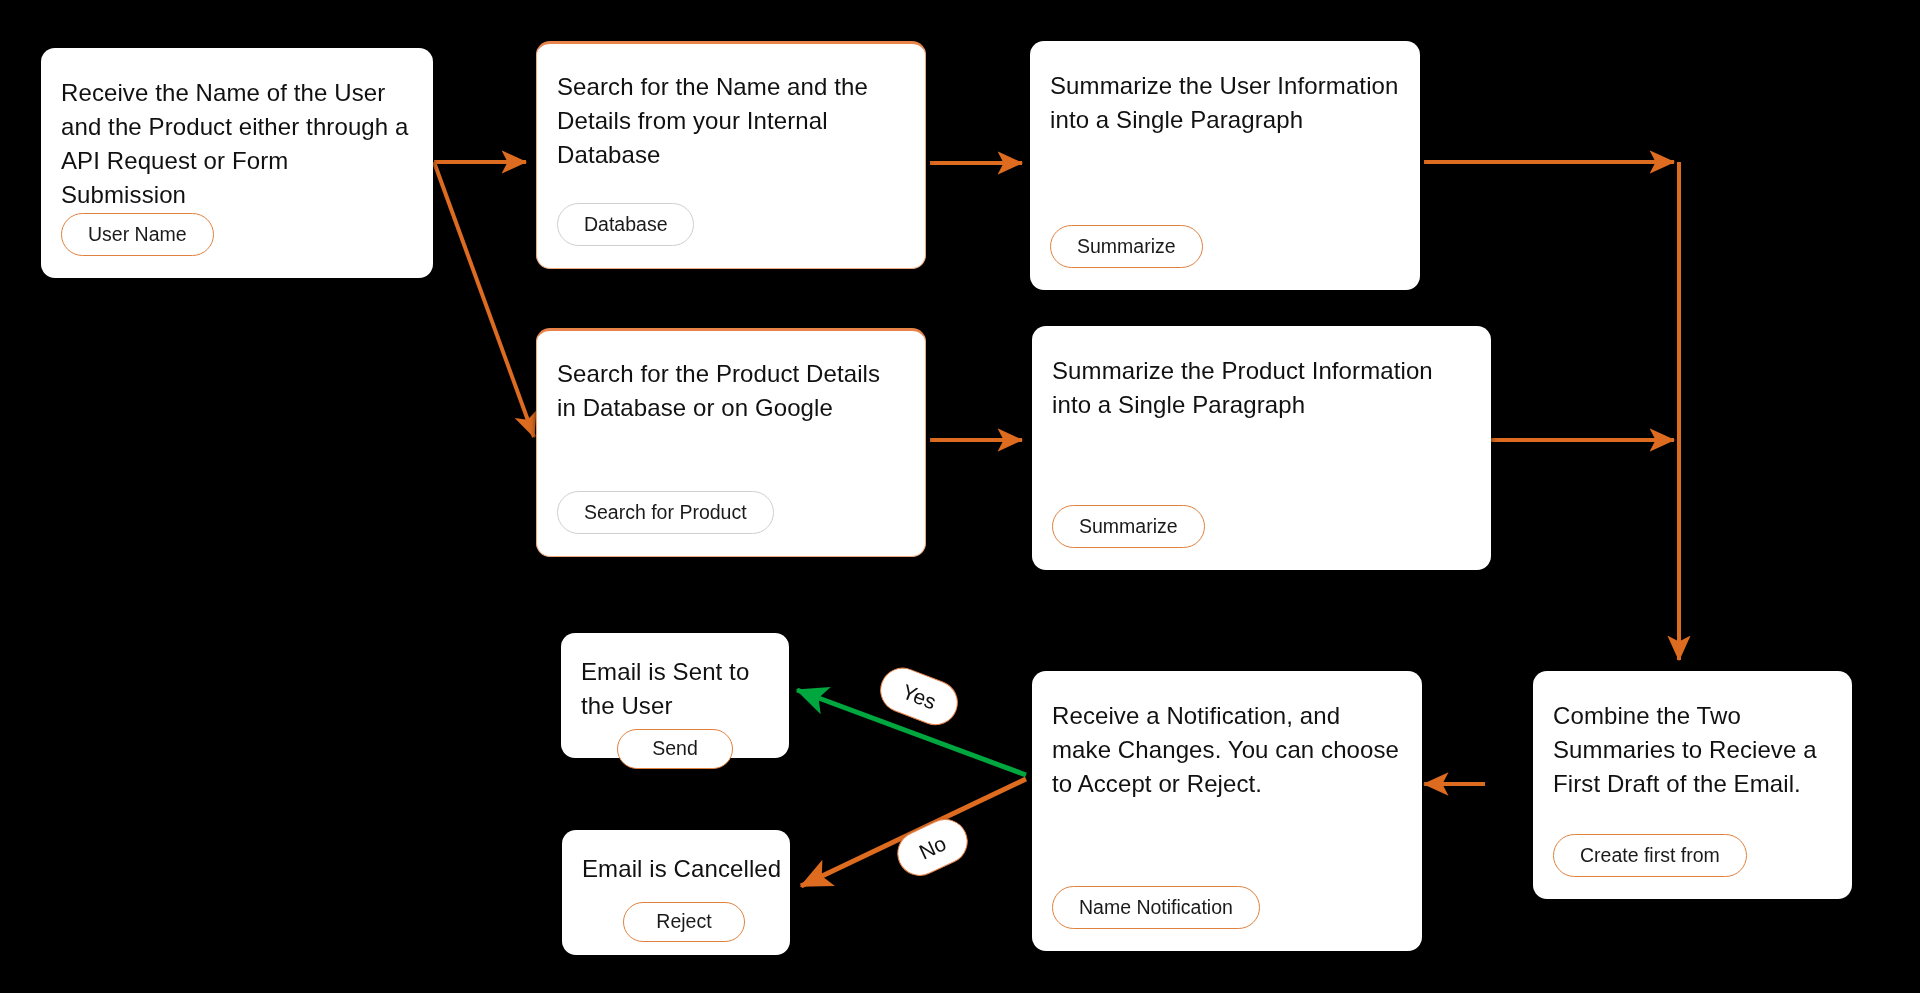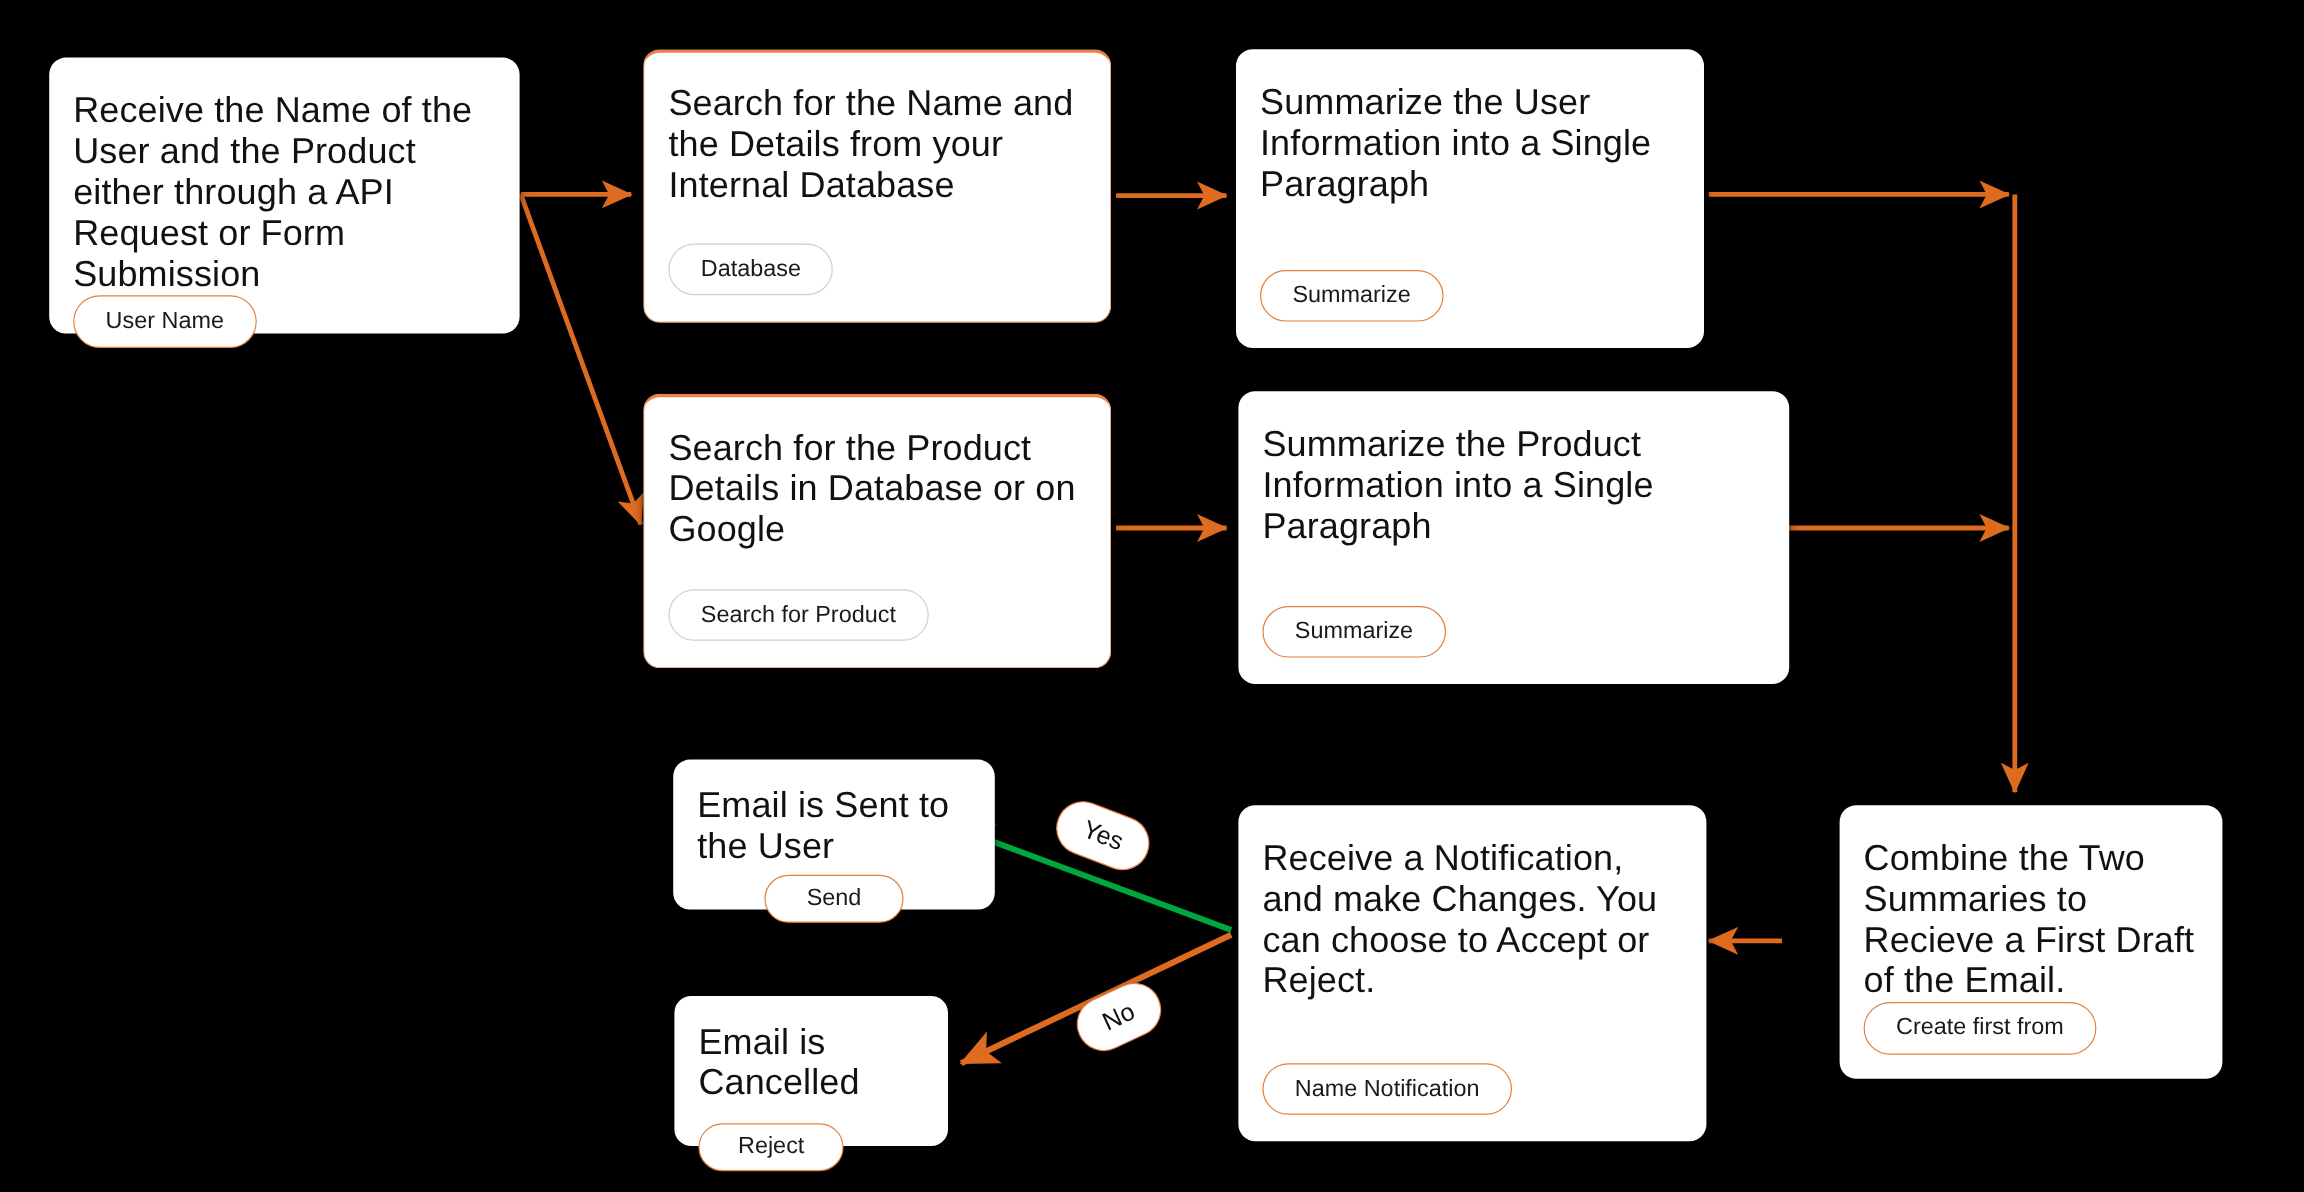--- a/index.html
+++ b/index.html
@@ -50,21 +50,21 @@
     border-top: 3px solid #e8834a;
     border-left: 1px solid #f0a980;
     border-right: 1px solid #f0a980;
     border-bottom: 1px solid #f0a980;
     padding-top: 26px;
     gap: 24px;
   }
 
   .card-text {
     color: #111111;
-    font-size: 30px;
+    font-size: 24px;
     line-height: 34px;
     letter-spacing: 0.1px;
     white-space: pre-line;
     font-weight: 400;
   }
 
   .btn-row {
     margin-top: auto;
     display: flex;
   }
@@ -179,30 +179,30 @@
     </div>
   </div>
 
   <div class="card" style="left:1032px; top:671px; width:390px; height:280px;">
     <div class="card-text">Receive a Notification, and make Changes. You can choose to Accept or Reject.</div>
     <div class="btn-row">
       <button class="card-btn">Name Notification</button>
     </div>
   </div>
 
-  <div class="card" style="left:561px; top:633px; width:268px; height:125px; padding:22px 20px 18px 20px;">
+  <div class="card" style="left:561px; top:633px; width:228px; height:125px; padding:22px 20px 18px 20px;">
     <div class="card-text">Email is Sent to the User</div>
     <div class="btn-row" style="margin-top:6px; justify-content:center;">
       <button class="card-btn" style="padding:9px 34px;">Send</button>
     </div>
   </div>
 
   <div class="card" style="left:562px; top:830px; width:228px; height:125px; padding:22px 4px 18px 20px;">
     <div class="card-text">Email is Cancelled</div>
-    <div class="btn-row" style="margin-top:16px; ">
+    <div class="btn-row" style="margin-top:16px; justify-content:center;">
       <button class="card-btn" style="padding:9px 32px;">Reject</button>
     </div>
   </div>
 
   <div class="edge-label" style="left:879px; top:674px; transform: rotate(21deg);">Yes</div>
 
   <div class="edge-label" style="left:896px; top:825px; transform: rotate(-25deg);">No</div>
 
 </div>
 

